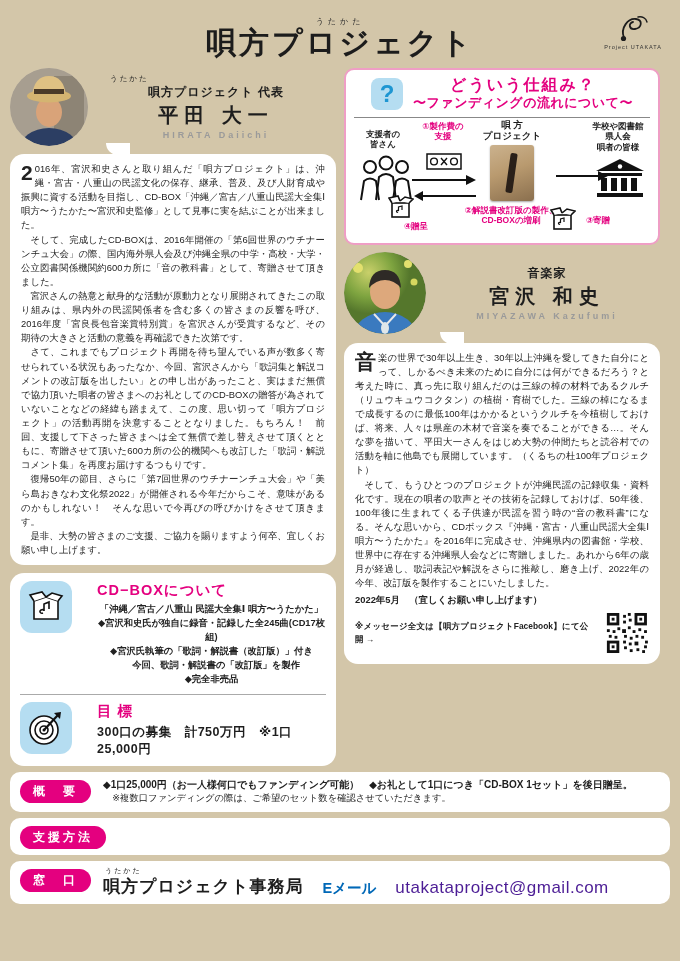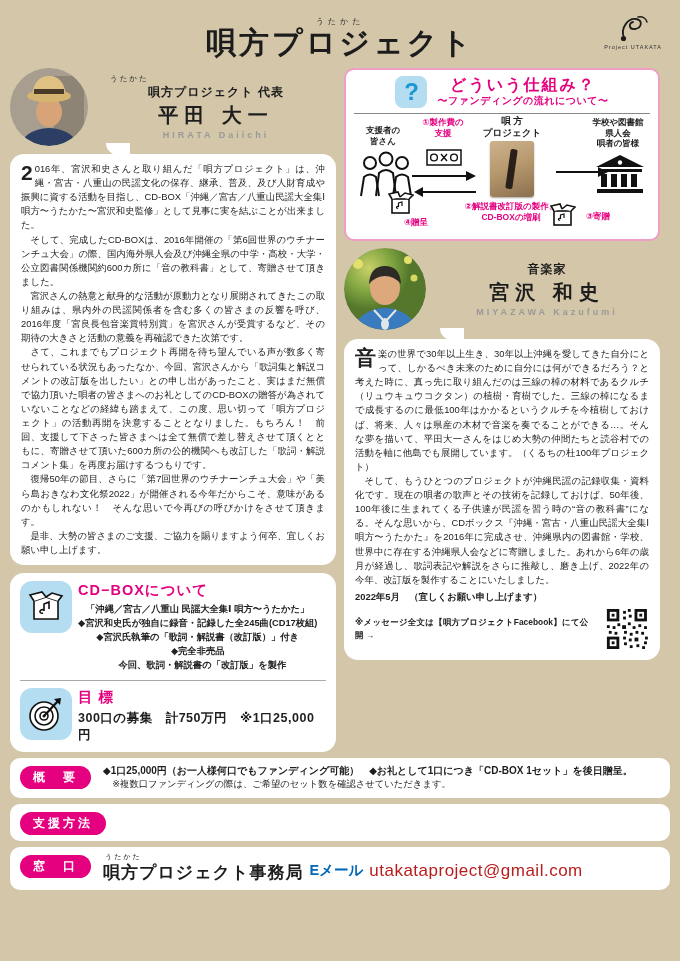--- a/index.html
+++ b/index.html
@@ -31,55 +31,55 @@
 
   .bubble { position:relative; background:#fff; border-radius:14px; padding:8px 11px; margin-top:8px; }
   .bubble::before { content:""; position:absolute; top:-11px; left:96px; width:24px; height:12px; background:#fff; border-radius:0 0 0 24px; }
   .jp { font-size:9.4px; line-height:1.5; text-align:justify; color:#222; }
   .jp p { text-indent:1em; }
   .jp p.lead { text-indent:0; }
   .jp p.lead::first-letter { font-size:21px; font-weight:bold; float:left; line-height:1.0; margin-right:2px; }
 
   
   .card { background:#fff; border-radius:14px; padding:8px 10px; margin-top:8px; }
-  .card-row { display:flex; gap:6px; align-items:flex-start; }
+  .card-row { display:flex; gap:25px; align-items:flex-start; }
   .tile { width:52px; height:52px; background:#b5ddf1; border-radius:12px; display:flex; align-items:center; justify-content:center; flex-shrink:0; }
   .card-h { color:#e4007f; font-size:14.5px; font-weight:bold; letter-spacing:1px; margin-bottom:3px; }
   .card-lines { font-size:9.3px; line-height:1.5; font-weight:bold; color:#222;text-align:center; }
   .divider { border-top:1.5px solid #aaa; margin:7px 0; }
   .goal-text { font-size:12.5px; font-weight:bold; letter-spacing:0.5px; margin-top:3px; }
 
   
   .scheme { background:#fff; border:2px solid #ef9ec5; border-radius:10px; padding:6px 8px 4px; }
   .scheme-head { display:flex; align-items:center; justify-content:center; gap:10px; }
   .q-tile { width:32px; height:32px; background:#b5ddf1; border-radius:8px; color:#1e96d2; font-size:24px; font-weight:bold; display:flex; align-items:center; justify-content:center; }
   .scheme-title { color:#e4007f; font-size:16px; font-weight:bold; letter-spacing:2px; text-align:center; line-height:1.1; }
-  .scheme-sub { color:#e4007f; font-size:10px; font-weight:bold; letter-spacing:0.5px; text-align:center; }
+  .scheme-sub { color:#e4007f; font-size:13px; font-weight:bold; letter-spacing:0.5px; text-align:center; }
   .scheme-hr { border-top:1.5px solid #888; margin:5px 0 3px; }
   .flow { position:relative; height:118px; }
   .flow .lbl { position:absolute; font-size:8.5px; font-weight:bold; text-align:center; white-space:pre-line; line-height:1.25; }
   .flow .pink { color:#e4007f; }
   .cd-photo { position:absolute; border-radius:3px; background:linear-gradient(160deg,#cbb28e 0%,#b99a6f 45%,#8a6f4e 100%); box-shadow:0 1px 2px rgba(0,0,0,.35); }
   .cd-photo::after { content:""; position:absolute; left:18px; top:8px; width:7px; height:40px; background:#2a2019; border-radius:2px; transform:rotate(8deg); }
 
   
   .date-line { font-size:9.4px; font-weight:bold; margin-top:3px; }
   .note-row { display:flex; align-items:center; gap:17px; margin-top:2px; }
   .note-text { font-size:8.4px; font-weight:bold; color:#222; }
 
   
   .row { background:#fff; border-radius:10px; padding:6px 10px; margin-top:6px; display:flex; gap:12px; align-items:flex-start; }
   .pill { background:#e4007f; color:#fff; border-radius:13px; padding:3px 13px; font-size:12px; font-weight:bold; letter-spacing:3px; white-space:nowrap; flex-shrink:0; margin-top:2px; }
   .row-l1 { font-size:10px; font-weight:bold; line-height:1.45; }
   .row-l2 { font-size:9.3px; line-height:1.45; text-indent:1em; color:#222; }
-  .org-wrap { position:relative; display:flex; align-items:flex-start; gap:6px; padding-top:8px; flex-wrap:nowrap; }
+  .org-wrap { position:relative; display:flex; align-items:flex-end; gap:19px; padding-top:8px; flex-wrap:nowrap; }
   .org-furi { position:absolute; top:-1px; left:2px; font-size:7px; letter-spacing:2px; }
   .org-name { font-size:17px; font-weight:bold; letter-spacing:1px; }
   .email-label { font-size:14.5px; font-weight:bold; color:#0068b7; }
-  .email-addr { font-size:17px; color:#b91c1c; letter-spacing:0.5px; }
+  .email-addr { font-size:17px; color:#4c1d95; letter-spacing:0.5px; }
   .addr { font-size:8.6px; margin-top:3px; color:#222; }
 </style>
 </head>
 <body>
 
 <div class="page">
 
   <div class="header">
     <div class="title-wrap">
       <span class="title-furi">うたかた</span>
@@ -142,22 +142,22 @@
               <path d="M32 14 L36 9 L26 6 L20 10" fill="#fff" stroke="#111" stroke-width="1.6"></path>
               <path d="M17 26 C14 27 13 24 15 23 C17 22 18 23 18 24 L18 17 L23 15 L23 22" fill="none" stroke="#111" stroke-width="1.6"></path>
             </svg>
           </div>
           <div>
             <div class="card-h">CD−BOXについて</div>
             <div class="card-lines">
               <div>「沖縄／宮古／八重山 民謡大全集Ⅰ 唄方〜うたかた」</div>
               <div>◆宮沢和史氏が独自に録音・記録した全245曲(CD17枚組)</div>
               <div>◆宮沢氏執筆の「歌詞・解説書（改訂版）」付き</div>
+              <div>　今回、歌詞・解説書の「改訂版」を製作</div>
               <div>◆完全非売品</div>
-              <div>　今回、歌詞・解説書の「改訂版」を製作</div>
             </div>
           </div>
         </div>
         <div class="divider"></div>
         <div class="card-row">
           <div class="tile">
             <svg width="40" height="40" viewBox="0 0 40 40">
               <circle cx="18" cy="22" r="14" fill="#fff" stroke="#111" stroke-width="1.6"></circle>
               <circle cx="18" cy="22" r="9" fill="none" stroke="#111" stroke-width="1.6"></circle>
               <circle cx="18" cy="22" r="4" fill="none" stroke="#111" stroke-width="1.6"></circle>

